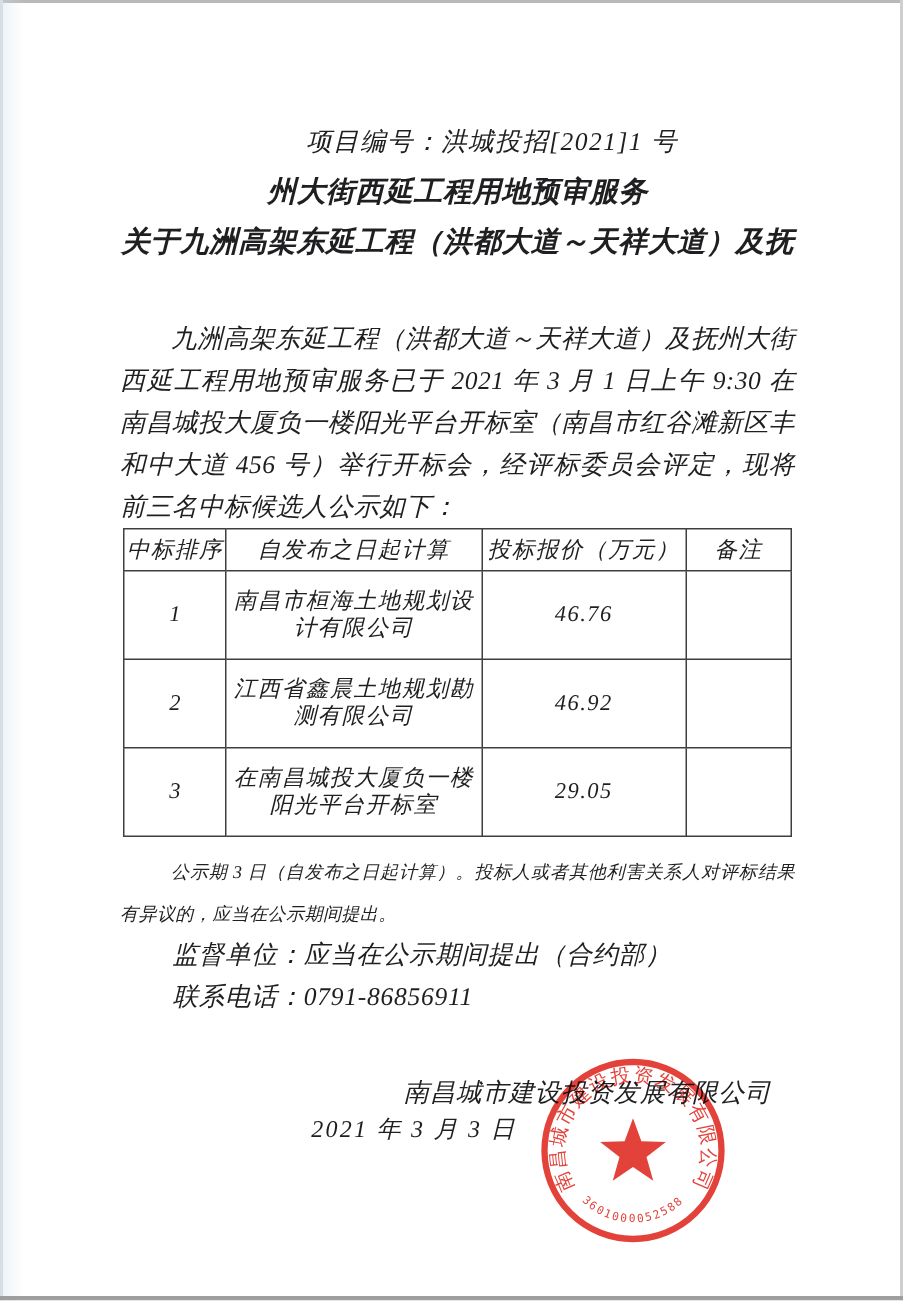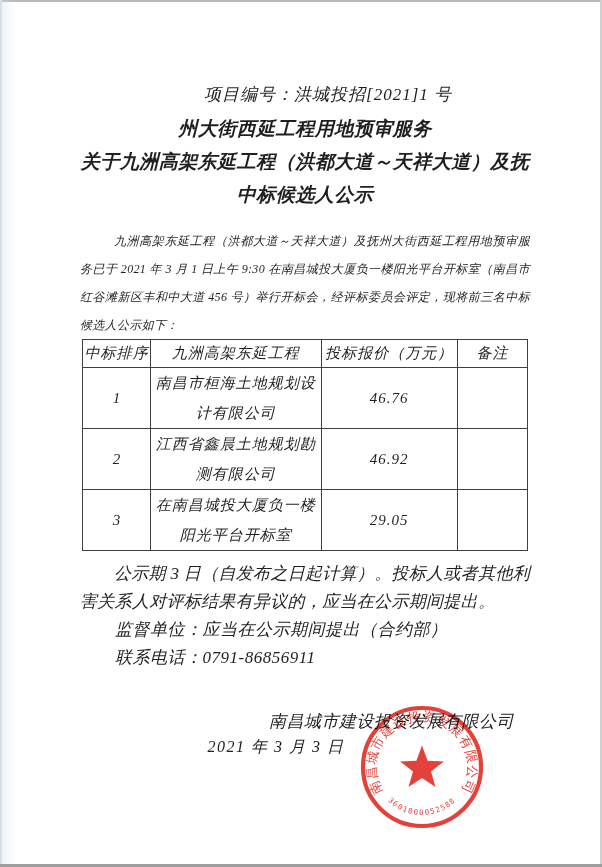--- a/index.html
+++ b/index.html
@@ -23,43 +23,43 @@
 
   .project-number {
     text-align:right; padding-right:78px;
     font-size:17px; line-height:22px; letter-spacing:1px;
   }
 
   .doc-title { text-align:center; margin-top:6px; font-weight:bold; font-size:19px; line-height:33px; }
   .doc-title .t-line { letter-spacing:0.5px; }
 
   .intro {
-    margin-top:16px; font-size:12px; line-height:28px;
+    margin-top:34px; font-size:17px; line-height:28px;
     text-align:justify; text-indent:34px; letter-spacing:0.3px;
   }
 
   table.bid-table {
     border-collapse:collapse; table-layout:fixed;
     width:446px; margin-left:2px;
   }
   .bid-table th, .bid-table td {
     border:1px solid #3f3f41; text-align:center; vertical-align:middle;
     font-weight:normal; padding:0; overflow:hidden;
   }
   .bid-table th { height:27px; font-size:15px; letter-spacing:1px;margin-top:41px; }
   .bid-table td { height:58px; font-size:15px; }
   .col-rank  { width:68px; }
   .col-name  { width:170px; }
   .col-price { width:136px; }
   .col-note  { width:70px; }
-  .name-cell { line-height:30px; padding:0 12px; letter-spacing:1px; }
+  .name-cell { line-height:18px; padding:0 12px; letter-spacing:1px; }
   .price-cell{ letter-spacing:1px;margin-left:36px; }
 
   .notice {
-    margin-top:9px; font-size:17px; line-height:28px;
+    margin-top:9px; font-size:12px; line-height:28px;
     text-align:justify; text-indent:34px; letter-spacing:0.3px;
   }
   .supervisor, .phone {
     font-size:17px; line-height:28px; text-indent:35px; letter-spacing:0.5px;
   }
 
   .signature { margin-top:38px; }
   .sig-company { text-align:right; padding-right:16px; font-size:17px; line-height:24px; letter-spacing:0.5px; }
   .sig-date    { text-align:center; padding-right:58px; font-size:16px; line-height:25px; letter-spacing:1.5px; }
 
@@ -79,36 +79,35 @@
 <div class="edge-right"></div>
 <div class="edge-bottom"></div>
 
 <div class="content">
 
   <div class="project-number">项目编号：洪城投招[2021]1 号</div>
 
   <div class="doc-title">
     <div class="t-line">州大街西延工程用地预审服务</div>
     <div class="t-line">关于九洲高架东延工程（洪都大道～天祥大道）及抚</div>
-    <div class="t-line">中标候选人公示</div>
   </div>
 
   <div class="intro">九洲高架东延工程（洪都大道～天祥大道）及抚州大街西延工程用地预审服务已于 2021 年 3 月 1 日上午 9:30 在南昌城投大厦负一楼阳光平台开标室（南昌市红谷滩新区丰和中大道 456 号）举行开标会，经评标委员会评定，现将前三名中标候选人公示如下：</div>
 
   <table class="bid-table">
     <colgroup>
       <col class="col-rank">
         <col class="col-name">
         <col class="col-price">
         <col class="col-note">
     </colgroup>
     <tbody>
         <tr>
       <th>中标排序</th>
-      <th>九洲高架东延工程</th>
+      <th>自发布之日起计算</th>
       <th>投标报价（万元）</th>
       <th>备注</th>
     </tr>
     <tr>
       <td>1</td>
       <td class="name-cell">南昌市桓海土地规划设计有限公司</td>
       <td class="price-cell">46.76</td>
       <td></td>
     </tr>
     <tr>

